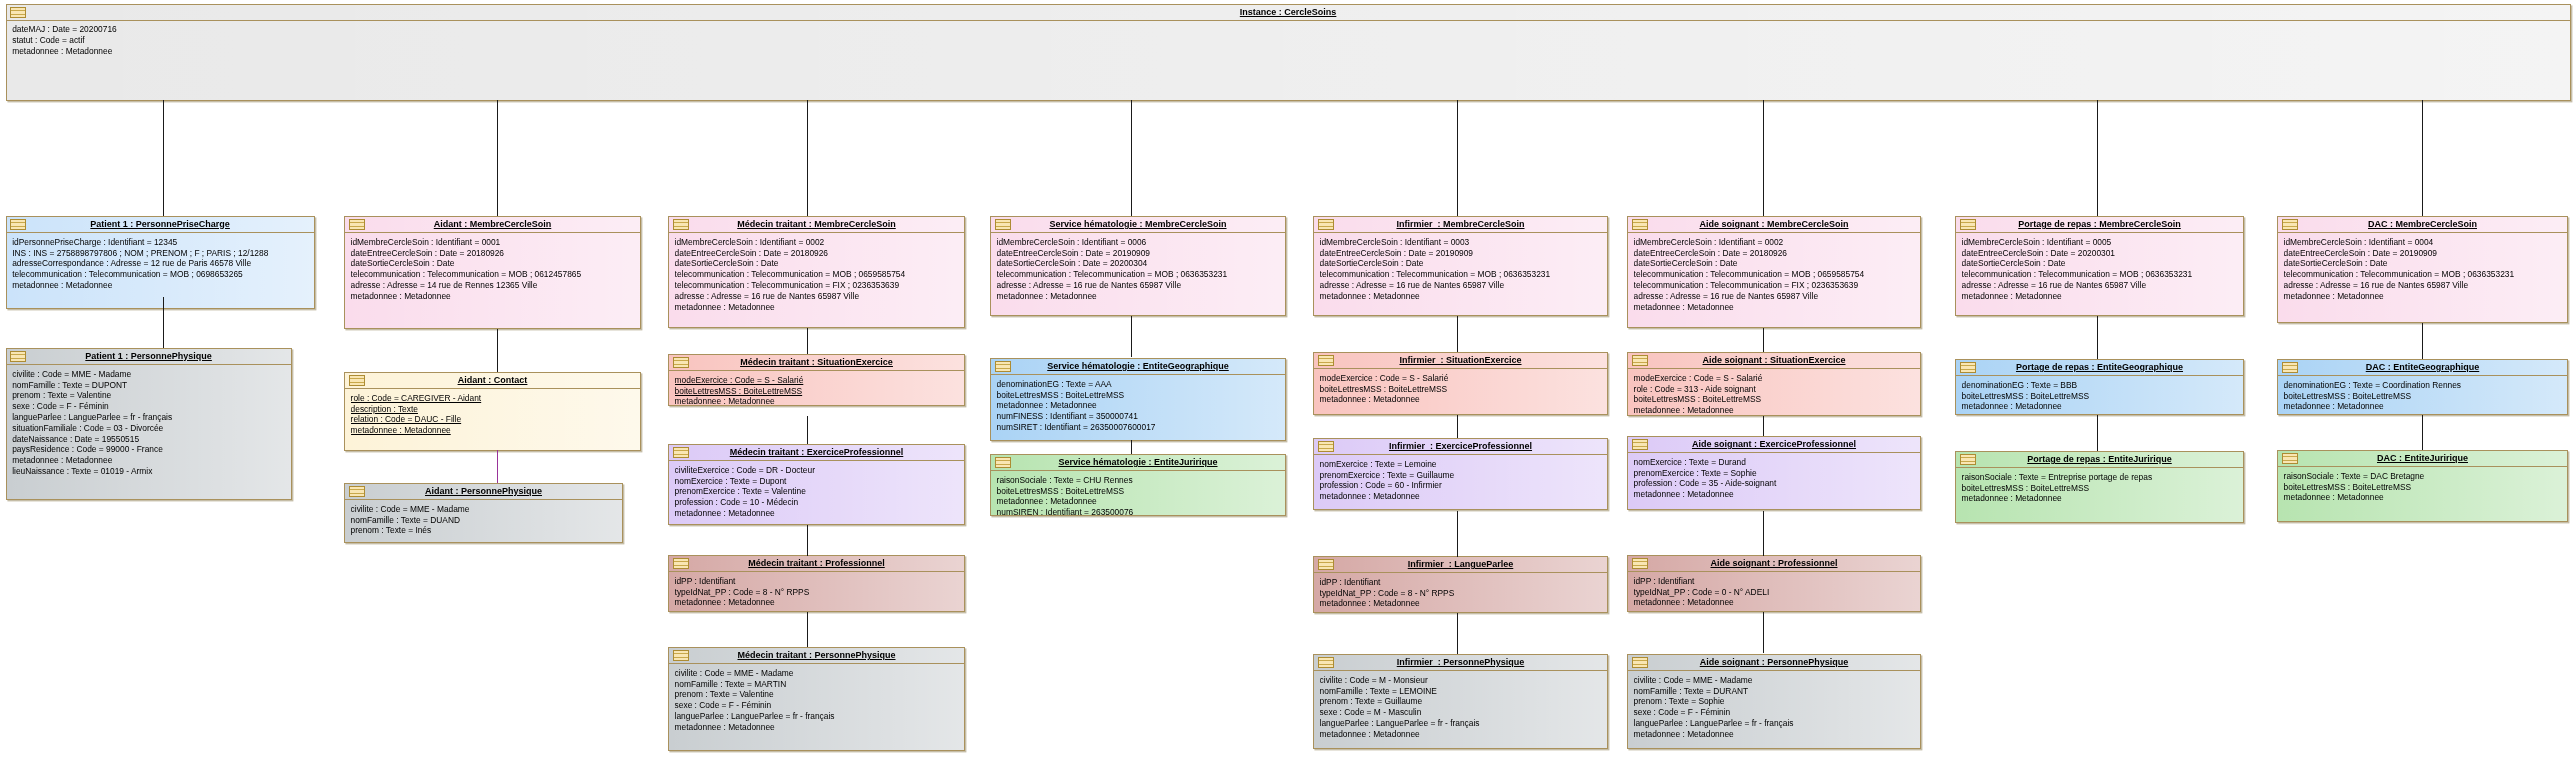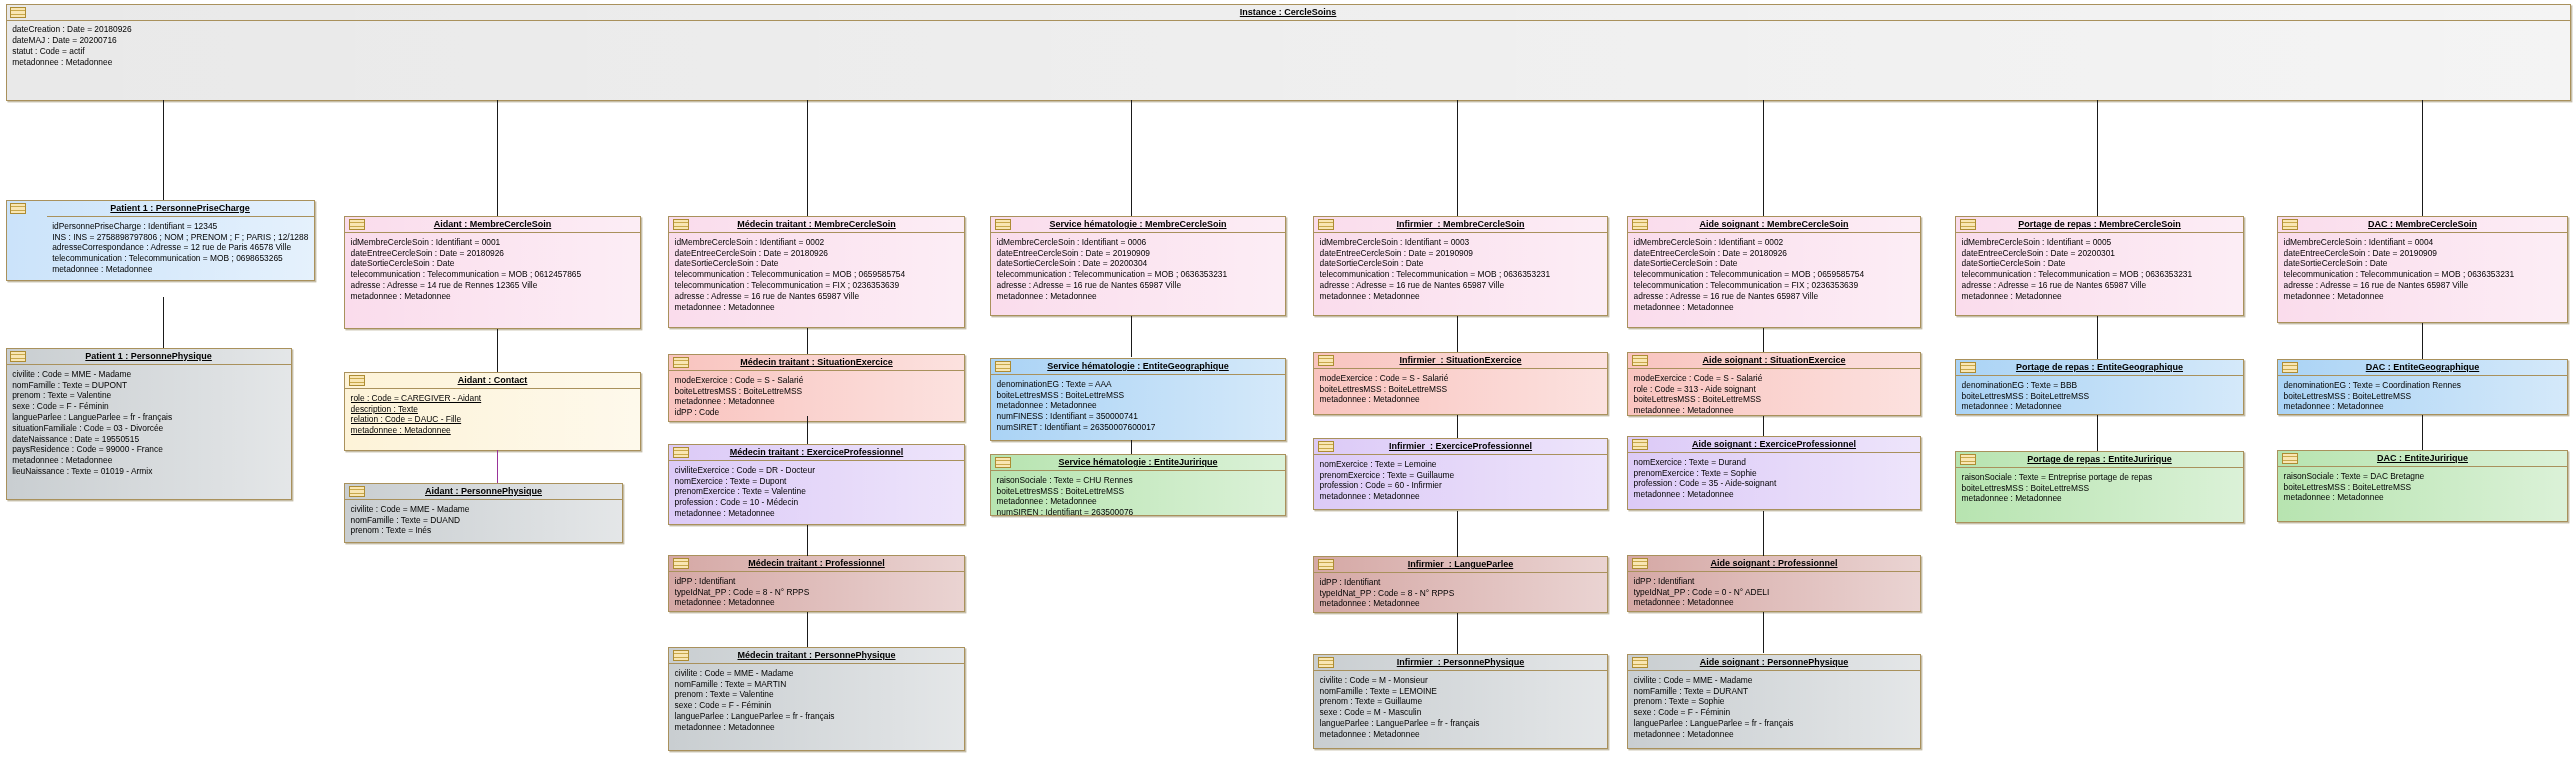--- a/index.html
+++ b/index.html
@@ -29,28 +29,27 @@
   .connector{position:absolute;width:1.4px;z-index:0;}
 </style>
 </head>
 <body>
 
 <div id="canvas" style="background: rgb(255, 255, 255);">
     <div class="uml-box" style="left: 5.6px; top: 3.5px; width: 2565px; height: 97px; background-color: rgb(233, 233, 233);">
       <div class="uml-icon"></div>
       <div class="uml-title">Instance : CercleSoins</div>
       <div class="uml-attrs">
-        <div class="uml-attr">dateCreation : Date = 20180926</div>
         <div class="uml-attr">dateMAJ : Date = 20200716</div>
         <div class="uml-attr">statut : Code = actif</div>
         <div class="uml-attr">metadonnee : Metadonnee</div>
       </div>
     </div>
     <div class="connector" style="left: 163px; top: 100px; height: 116px; background: rgb(26, 26, 26);"></div>
-    <div class="uml-box" style="left: 5.6px; top: 200px; width: 309px; height: 81px; background-color: rgb(203, 227, 250); padding-left: 40px;">
+    <div class="uml-box" style="left: 5.6px; top: 216px; width: 309px; height: 93px; background-color: rgb(203, 227, 250);">
       <div class="uml-icon"></div>
       <div class="uml-title">Patient 1 : PersonnePriseCharge</div>
       <div class="uml-attrs">
         <div class="uml-attr">idPersonnePriseCharge : Identifiant = 12345</div>
         <div class="uml-attr">INS : INS = 2758898797806 ; NOM ; PRENOM ; F ; PARIS ; 12/1288</div>
         <div class="uml-attr">adresseCorrespondance : Adresse = 12 rue de Paris 46578 Ville</div>
         <div class="uml-attr">telecommunication : Telecommunication = MOB ; 0698653265</div>
         <div class="uml-attr">metadonnee : Metadonnee</div>
       </div>
     </div>
@@ -112,21 +111,21 @@
       <div class="uml-attrs">
         <div class="uml-attr">idMembreCercleSoin : Identifiant = 0002</div>
         <div class="uml-attr">dateEntreeCercleSoin : Date = 20180926</div>
         <div class="uml-attr">dateSortieCercleSoin : Date</div>
         <div class="uml-attr">telecommunication : Telecommunication = MOB ; 0659585754</div>
         <div class="uml-attr">telecommunication : Telecommunication = FIX ; 0236353639</div>
         <div class="uml-attr">adresse : Adresse = 16 rue de Nantes 65987 Ville</div>
         <div class="uml-attr">metadonnee : Metadonnee</div>
       </div>
     </div>
-    <div class="uml-box" style="left: 668px; top: 354px; width: 297px; height: 68px; background-color: rgb(249, 196, 191);">
+    <div class="uml-box" style="left: 668px; top: 354px; width: 297px; height: 52px; background-color: rgb(249, 196, 191); text-decoration: underline;">
       <div class="uml-icon"></div>
       <div class="uml-title">Médecin traitant : SituationExercice</div>
       <div class="uml-attrs">
         <div class="uml-attr">modeExercice : Code = S - Salarié</div>
         <div class="uml-attr">boiteLettresMSS : BoiteLettreMSS</div>
         <div class="uml-attr">metadonnee : Metadonnee</div>
         <div class="uml-attr">idPP : Code</div>
       </div>
     </div>
     <div class="connector" style="left: 807px; top: 328px; height: 26px; background: rgb(26, 26, 26);"></div>

